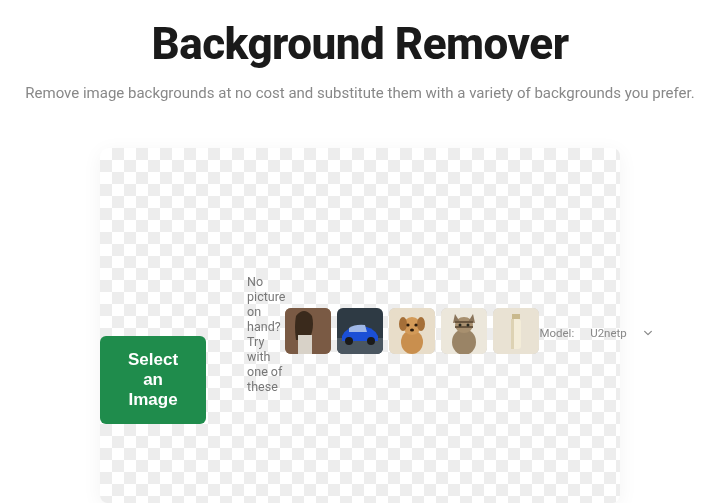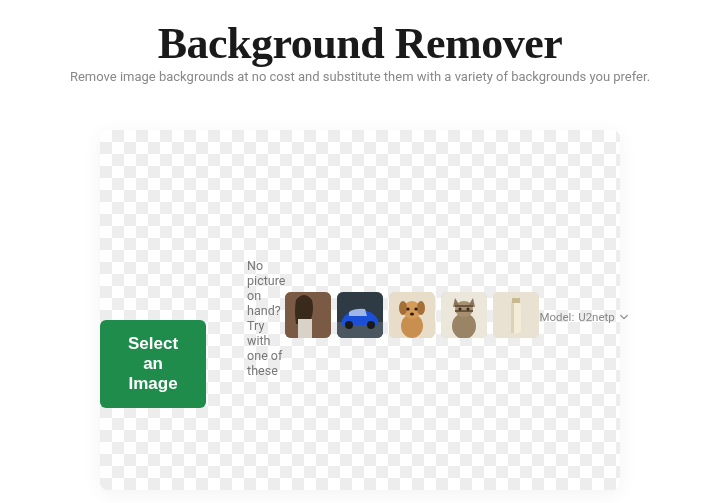--- a/index.html
+++ b/index.html
@@ -13,26 +13,26 @@
       flex-direction: column;
       align-items: center;
     }
     h1.title {
       font-size: 44px;
       font-weight: 800;
       color: #1a1a1a;
       text-align: center;
       margin-top: 18px;
       letter-spacing: -0.5px;
-      font-family: Liberation Serif, serif;
     }
     p.subtitle {
-      font-size: 13px;
+      font-size: 15px;
       color: #888;
       text-align: right;
+      margin-top: 14px;
       font-weight: 400;
     }
     .drop-card {
       margin-top: 46px;
       width: 520px;
       height: 360px;
       border-radius: 8px;
       box-shadow: 0 4px 20px rgba(0,0,0,0.05);
       background-color: #fff;
       background-image:
@@ -75,21 +75,21 @@
       overflow: hidden;
       cursor: pointer;
       position: relative;
       background: #ccc;
     }
     .sample svg { width: 100%; height: 100%; display: block; }
     .model-row {
       margin-top: 14px;
       display: flex;
       align-items: center;
-      gap: 4px;
+      gap: 16px;
       font-size: 11.5px;
       color: #888;
       cursor: pointer;
     }
     .chevron {
       width: 10px;
       height: 10px;
       display: inline-flex;
       align-items: center;
       justify-content: center;

